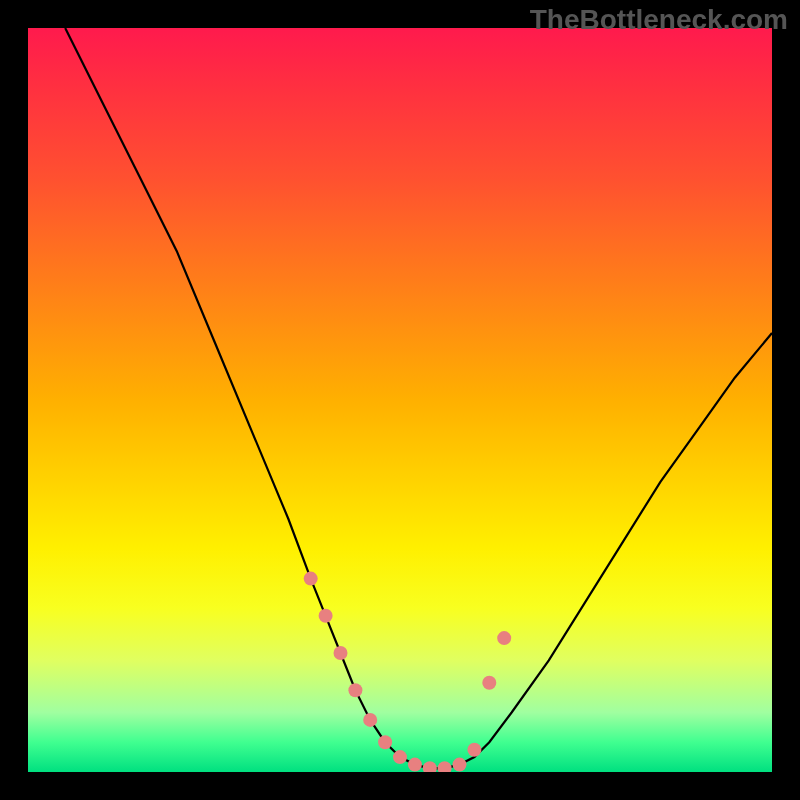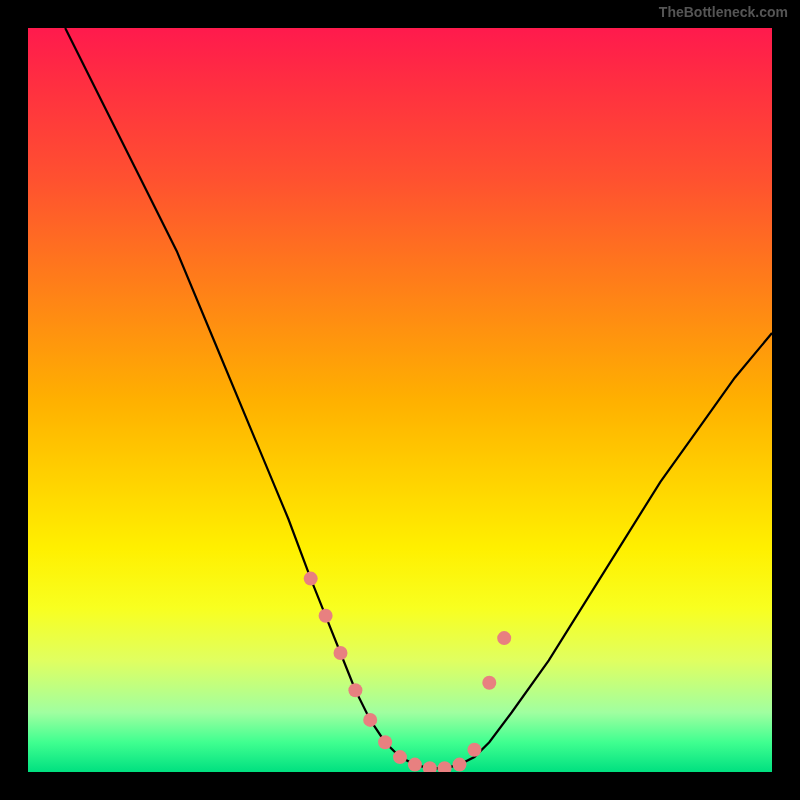--- a/index.html
+++ b/index.html
@@ -9,21 +9,21 @@
     background: #000;
     position: relative;
     overflow: hidden;
     font-family: Arial, sans-serif;
   }
   .watermark {
     position: absolute;
     top: 4px;
     right: 12px;
     color: #555;
-    font-size: 14px;
+    font-size: 28px;
     font-weight: bold;
     z-index: 10;
   }
   .plot-area {
     position: absolute;
     left: 28px;
     top: 28px;
     width: 744px;
     height: 744px;
     background: linear-gradient(to bottom,

